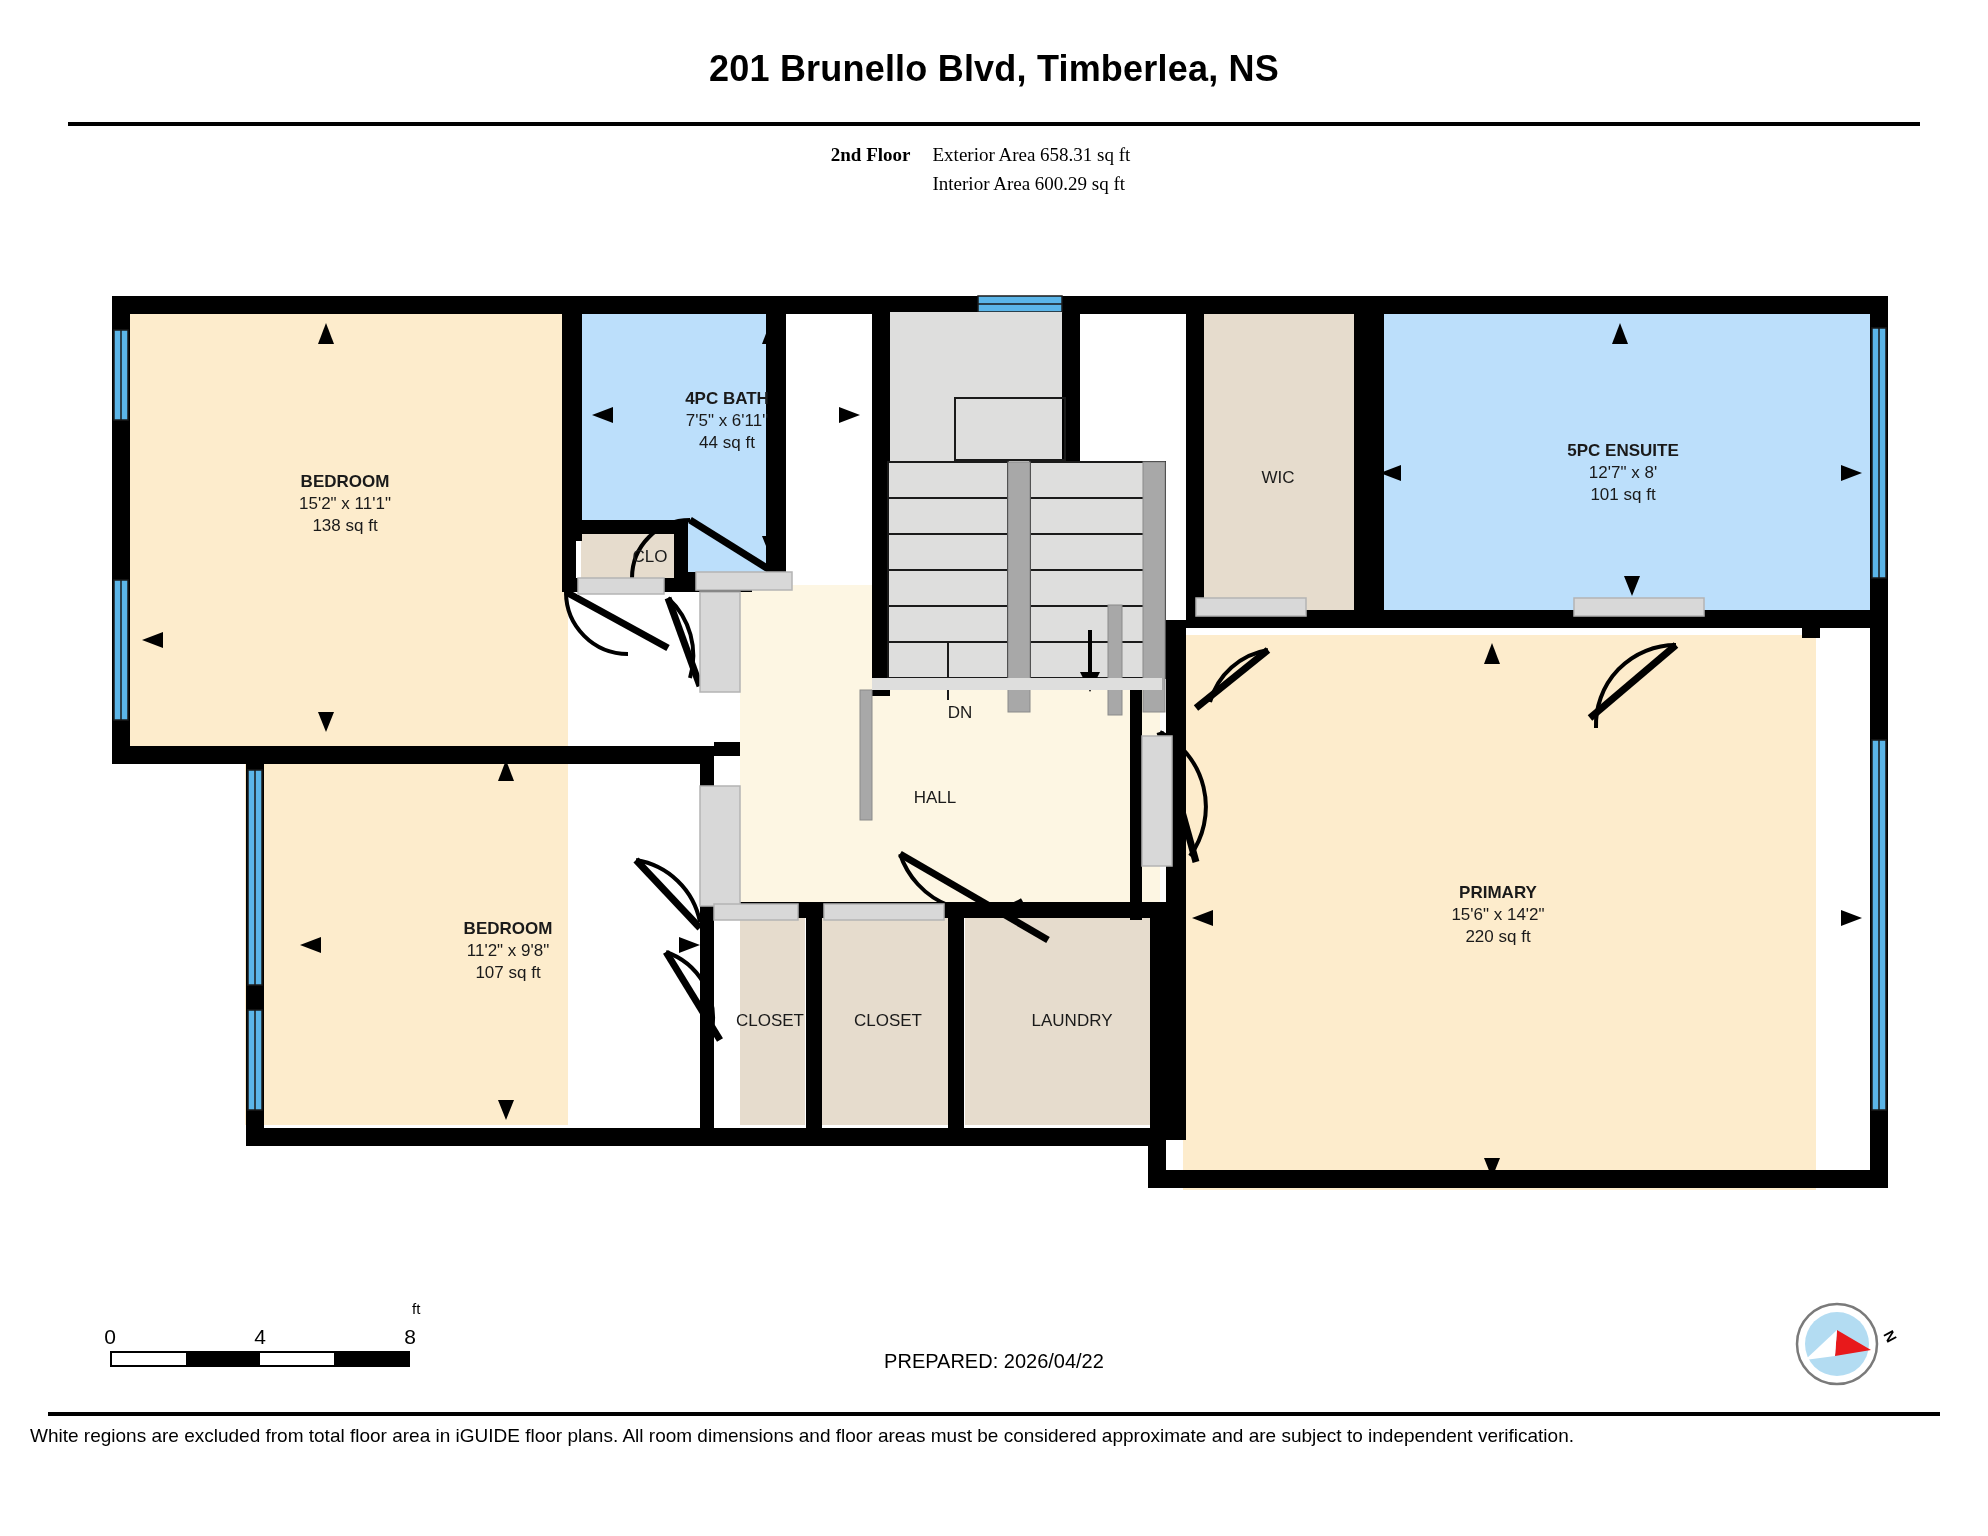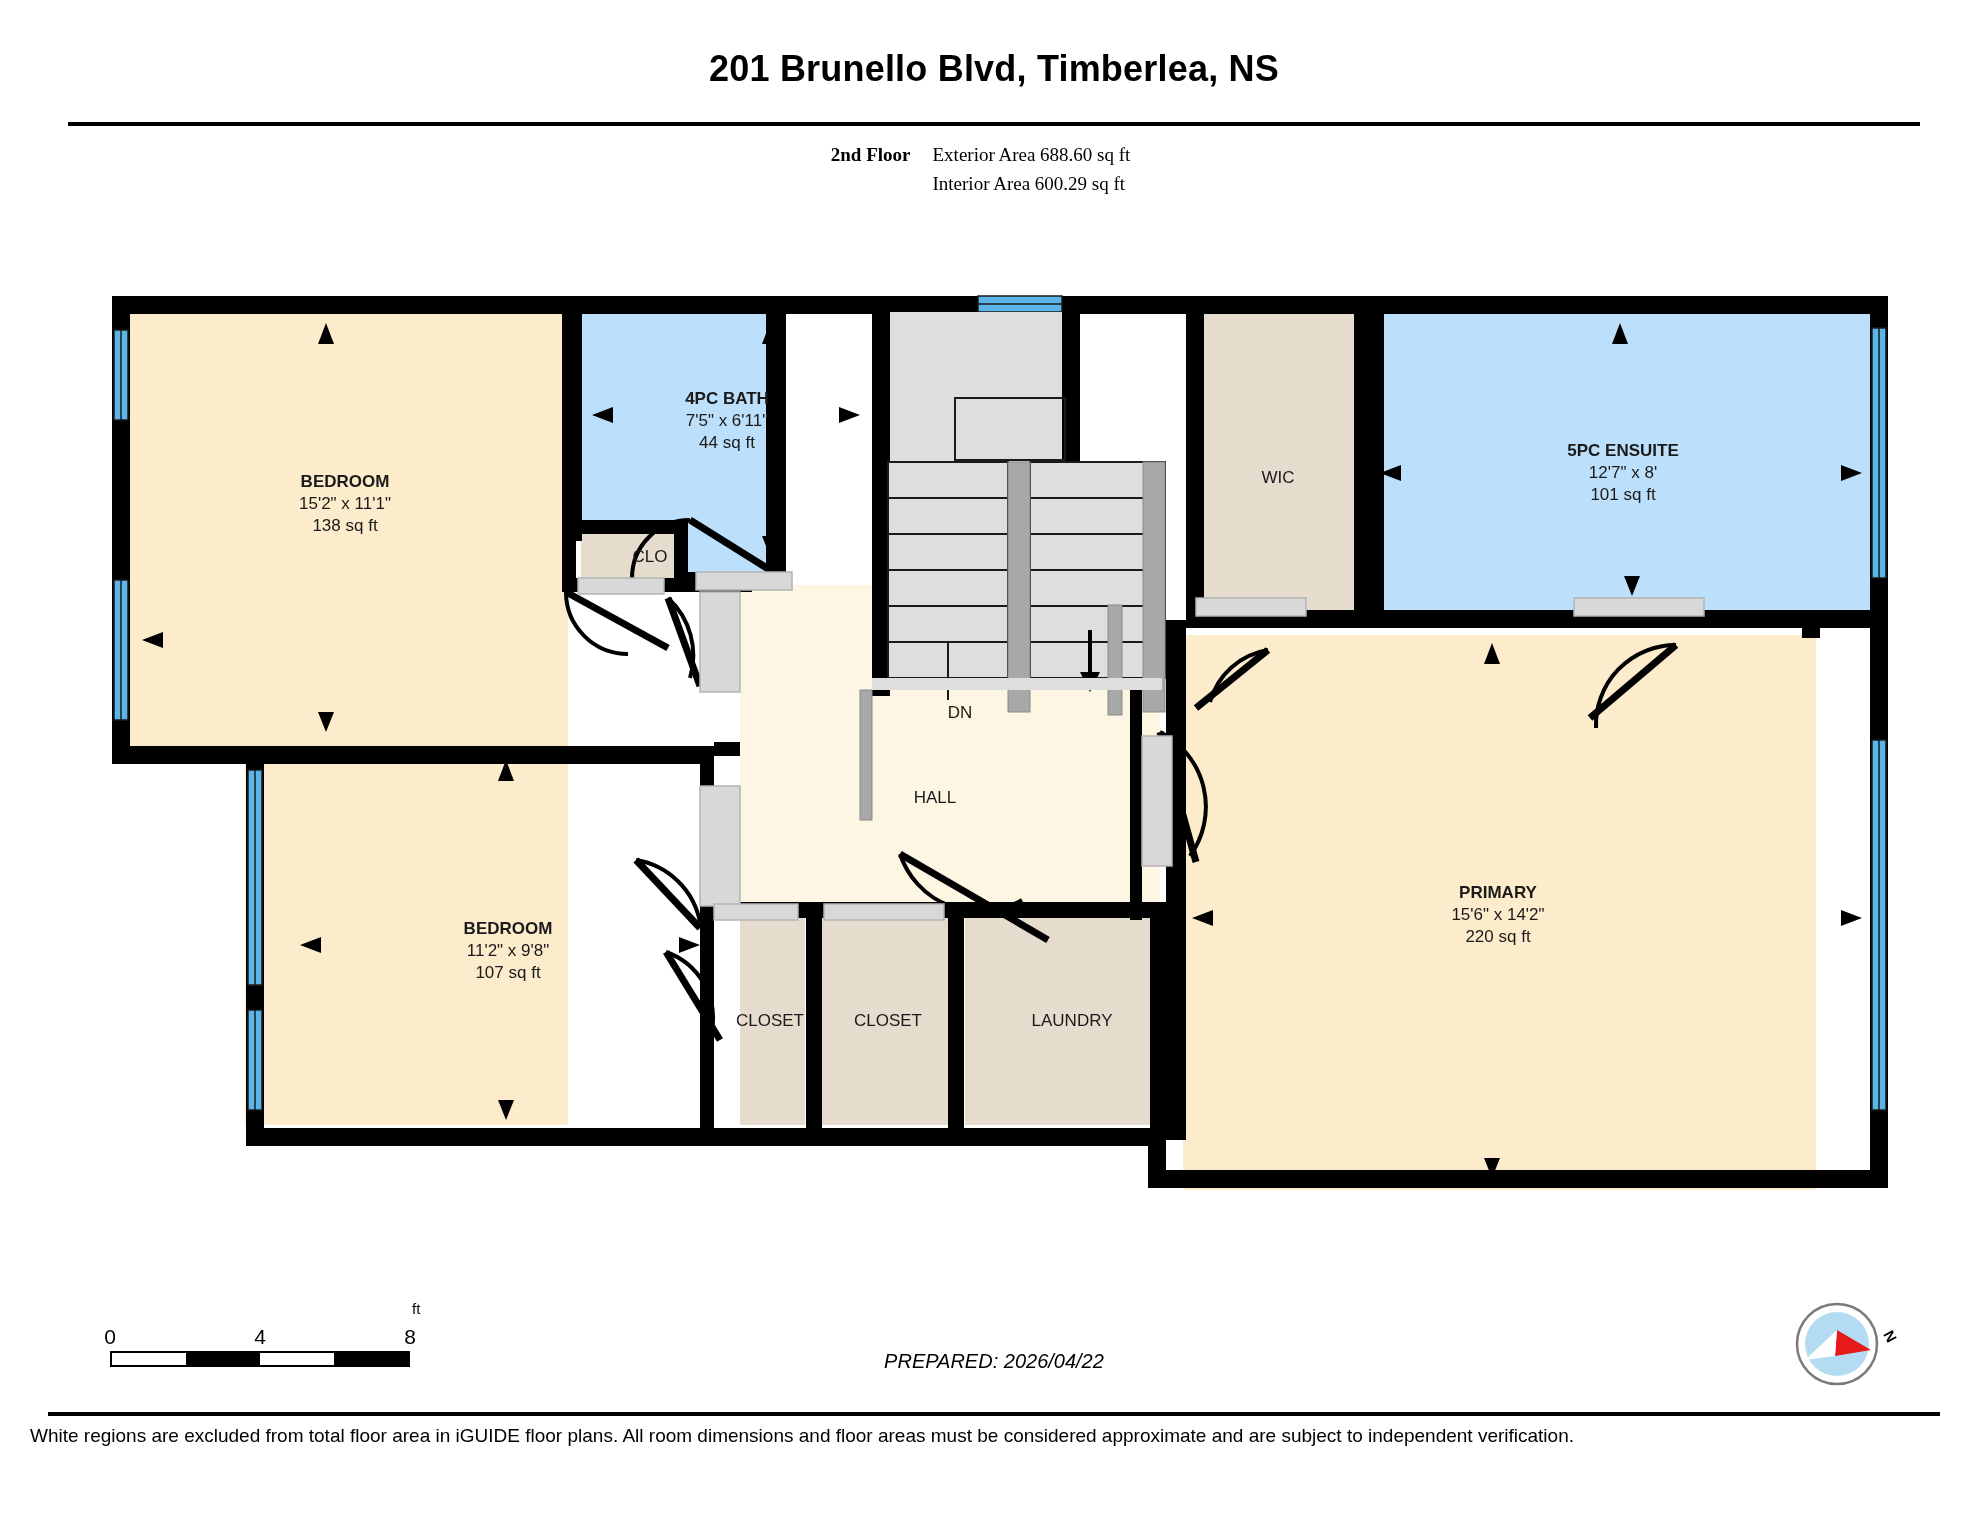--- a/index.html
+++ b/index.html
@@ -105,21 +105,20 @@
     flex: 1 1 25%;
   }
   #scalebar .bar i.dark { background: #000; }
   #prepared {
     position: absolute;
     left: 0;
     top: 1350px;
     width: 1988px;
     text-align: center;
     font-size: 20px;
-    font-style: italic;
   }
   #compass {
     position: absolute;
     left: 1785px;
     top: 1292px;
     width: 120px;
     height: 105px;
   }
   #footer-rule {
     position: absolute;
@@ -145,21 +144,21 @@
 </style>
 </head>
 <body>
 
 <div id="header-title">201 Brunello Blvd, Timberlea, NS</div>
 <div id="header-rule"></div>
 
 <div id="floor-info">
   <div class="row">
     <span class="lbl">2nd Floor</span>
-    <span class="val">Exterior Area 688.60 sq ft</span>
+    <span class="val">Exterior Area 658.31 sq ft</span>
   </div>
   <div class="row">
     <span class="spacer"></span>
     <span class="val">Interior Area 600.29 sq ft</span>
   </div>
 </div>
 
 <svg id="plan" viewBox="0 0 1988 1536">
 
   <rect x="117" y="310" width="451" height="440" fill="#fdeccc"></rect>

